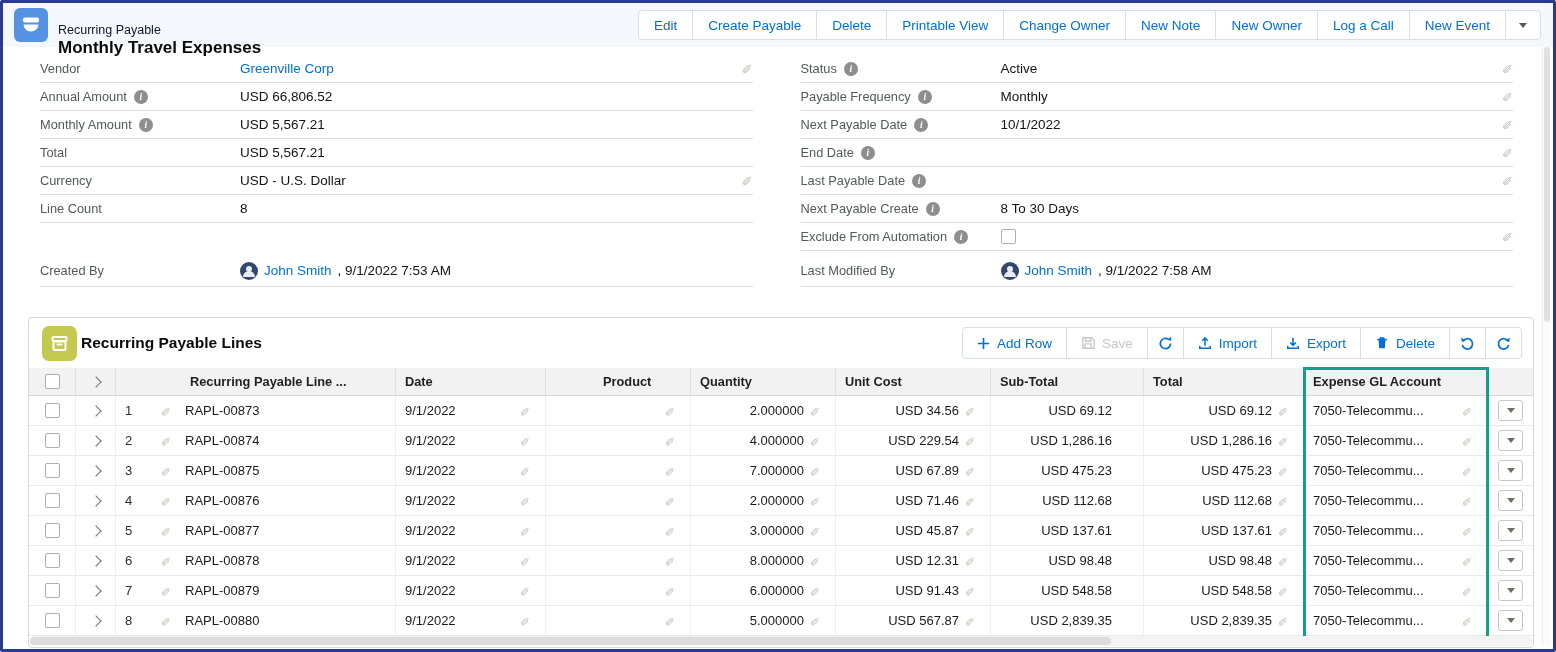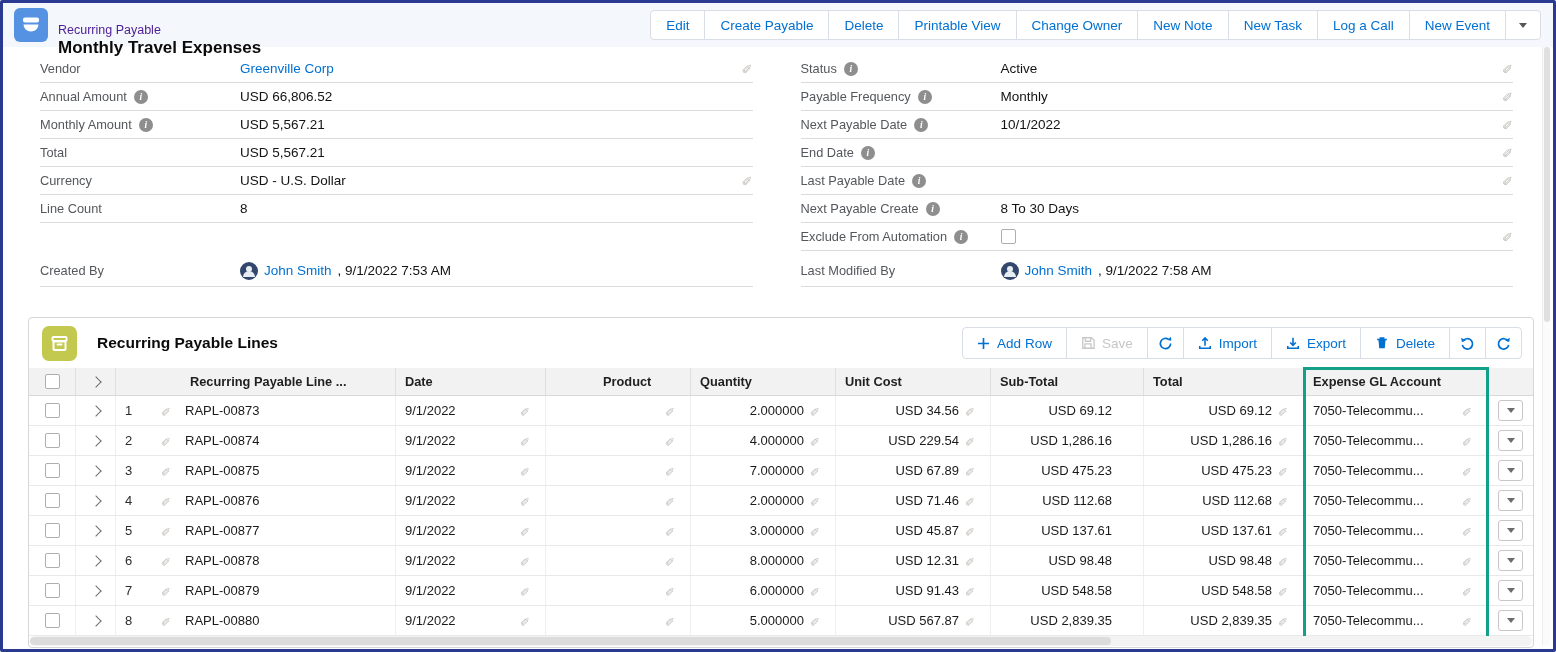--- a/index.html
+++ b/index.html
@@ -15,21 +15,21 @@
   
   .topbar {
     position:absolute; top:0; left:0; right:0; height:44px;
     background:#f4f7fb; display:flex; align-items:center; padding:0 12px 0 11px;
   }
   .entity { display:flex; align-items:center; gap:10px; }
   .record-icon {
     width:34px; height:34px; border-radius:6px; background:var(--record-icon,#5592e2);
     display:flex; align-items:center; justify-content:center; flex:0 0 auto;
   }
-  .rtype { font-size:12.5px; color:#4c1d95; line-height:15px;margin-top:31px; }
+  .rtype { font-size:12.5px; color:#0f172a; line-height:15px;margin-top:31px; }
   .rtitle { font-size:17px; font-weight:bold; color:#0b0b0b; line-height:20px; }
 
   .actions { margin-left:auto; display:flex; }
   .abtn {
     height:30px; padding:0 15px; background:#fff; border:1px solid #d8dde6;
     color:var(--link,#0070d2); font-size:13.5px; font-family:inherit;
     margin-left:-1px; cursor:pointer; white-space:nowrap; display:flex; align-items:center;
   }
   .abtn:first-child { border-radius:4px 0 0 4px; margin-left:1px; }
   .abtn.more { border-radius:0 4px 4px 0; width:36px; justify-content:center; }
@@ -58,21 +58,21 @@
   
   .panel {
     position:absolute; left:25px; top:314px; width:1506px; height:331px;
     border:1px solid #d6d6d6; border-radius:4px; background:#fff; overflow:hidden;
   }
   .panel-head { height:50px; display:flex; align-items:center; padding:0 11px 0 13px; }
   .panel-icon {
     width:35px; height:35px; border-radius:7px; background:var(--panel-icon,#c3c84e);
     display:flex; align-items:center; justify-content:center; flex:0 0 auto;
   }
-  .panel-title { font-size:15.5px; font-weight:bold; color:#0b0b0b; margin-left:20px; }
+  .panel-title { font-size:15.5px; font-weight:bold; color:#0b0b0b; margin-left:4px; }
   .toolbar { margin-left:auto; display:flex; }
   .tbtn {
     height:32px; padding:0 14px; background:#fff; border:1px solid #d8dde6; margin-left:-1px;
     color:var(--link,#0070d2); font-size:13.5px; font-family:inherit; cursor:pointer;
     display:flex; align-items:center; gap:7px; white-space:nowrap;
   }
   .tbtn:first-child { border-radius:4px 0 0 4px; margin-left:0; }
   .tbtn:last-child { border-radius:0 4px 4px 0; }
   .tbtn.icon-only { padding:0 10px; }
   .tbtn.disabled { color:var(--disabled,#c9c7c5); cursor:default; }
@@ -127,21 +127,21 @@
         <div class="rtitle">Monthly Travel Expenses</div>
       </div>
     </div>
     <div class="actions" id="actions">
         <button class="abtn">Edit</button>
         <button class="abtn">Create Payable</button>
         <button class="abtn">Delete</button>
         <button class="abtn">Printable View</button>
         <button class="abtn">Change Owner</button>
         <button class="abtn">New Note</button>
-        <button class="abtn">New Task</button>
+        <button class="abtn">New Owner</button>
         <button class="abtn">Log a Call</button>
         <button class="abtn">New Event</button>
         <button class="abtn more">
           <span class="caret"></span>
         </button>
       </div>
   </div>
 
   <div class="details">
     <div class="dcol" id="dcol-left">

